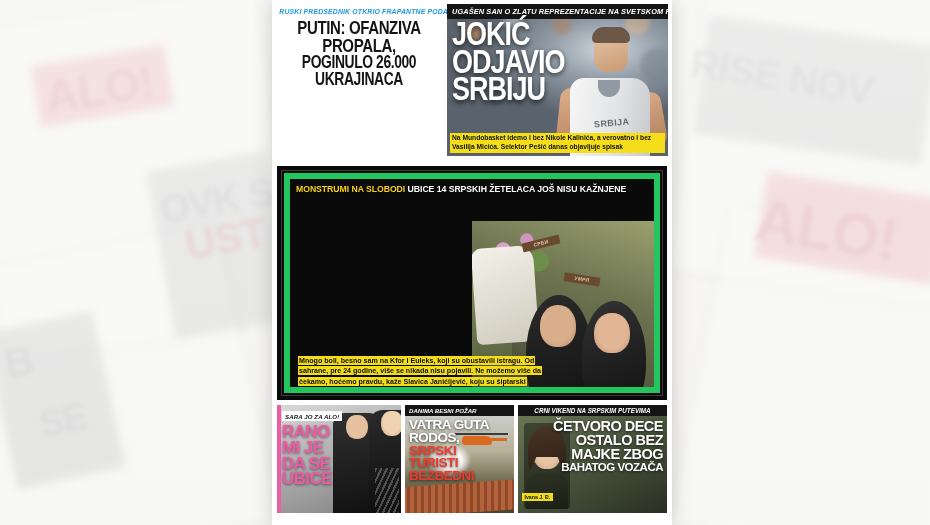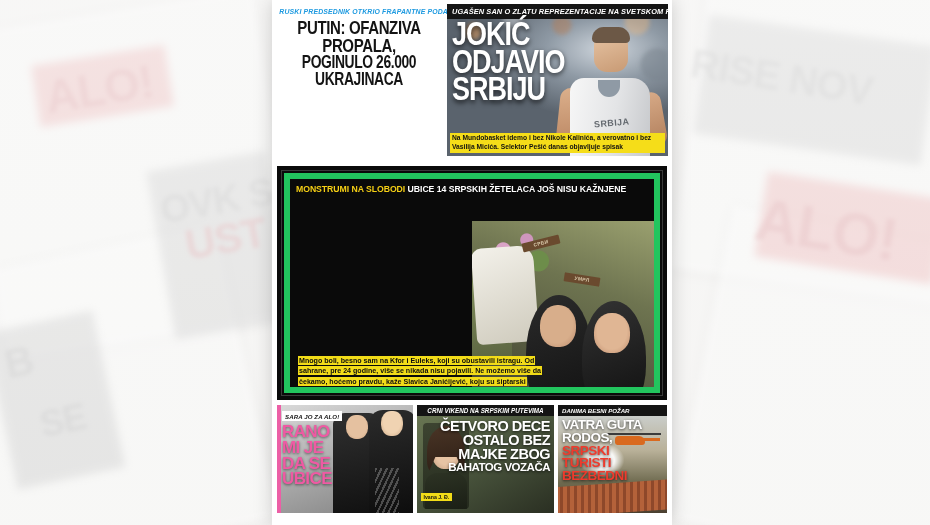--- a/index.html
+++ b/index.html
@@ -444,21 +444,21 @@
   }
 
   
   .bottom-row {
     display: flex;
     gap: 4px;
     margin: 5px 5px 0 5px;
     height: 108px;
   }
   .bp { position: relative; overflow: hidden; }
-  .bp1 { width: 136px; flex:none; background: #1d1d1d; }
+  .bp1 { width: 124px; flex:none; background: #1d1d1d; }
   .bp2 { width: 109px; flex:none; background: #262423; }
   .bp3 { flex: 1; background: #2c2b27; }
 
   
   .bp1 .photo {
     position:absolute; inset:0;
     background: linear-gradient(160deg,#dadada 0%, #b4b4b4 40%, #7e7e7e 100%);
   }
   .bp1 .man {
     position:absolute; left: 56px; bottom: 0; width: 48px; height: 100px;
@@ -717,51 +717,51 @@
       <div class="pinkbar"></div>
       <div class="bp1-kicker">SARA JO ZA ALO!</div>
       <div class="bp1-head">
         <div>RANO</div>
         <div>MI JE</div>
         <div>DA SE</div>
         <div>UBICE</div>
       </div>
     </div>
 
-    <div class="bp bp3">
-      <div class="photo">
-        <div class="portrait">
-          <div class="face"></div>
-          <div class="hair"></div>
-          <div class="body"></div>
-        </div>
-      </div>
-      <div class="bp3-kicker">CRNI VIKEND NA SRPSKIM PUTEVIMA</div>
-      <div class="bp3-head">
-        <div>ČETVORO DECE</div>
-        <div>OSTALO BEZ</div>
-        <div>MAJKE ZBOG</div>
-        <div class="sm">BAHATOG VOZAČA</div>
-      </div>
-      <div class="bp3-caption">Ivana J. Đ.</div>
-    </div>
-
     <div class="bp bp2">
       <div class="photo">
         <div class="roof"></div>
         <div class="smoke"></div>
         <div class="heli">
           <div class="rotor"></div>
           <div class="body"></div>
           <div class="tail"></div>
         </div>
       </div>
       <div class="bp2-kicker">DANIMA BESNI POŽAR</div>
       <div class="bp2-head">
         <span class="w">VATRA GUTA</span>
         <span class="w">RODOS,</span>
         <span class="r">SRPSKI</span>
         <span class="r">TURISTI</span>
         <span class="r">BEZBEDNI</span>
       </div>
     </div>
+
+    <div class="bp bp3">
+      <div class="photo">
+        <div class="portrait">
+          <div class="face"></div>
+          <div class="hair"></div>
+          <div class="body"></div>
+        </div>
+      </div>
+      <div class="bp3-kicker">CRNI VIKEND NA SRPSKIM PUTEVIMA</div>
+      <div class="bp3-head">
+        <div>ČETVORO DECE</div>
+        <div>OSTALO BEZ</div>
+        <div>MAJKE ZBOG</div>
+        <div class="sm">BAHATOG VOZAČA</div>
+      </div>
+      <div class="bp3-caption">Ivana J. Đ.</div>
+    </div>
   </div>
 </div>
 
 </body></html>

